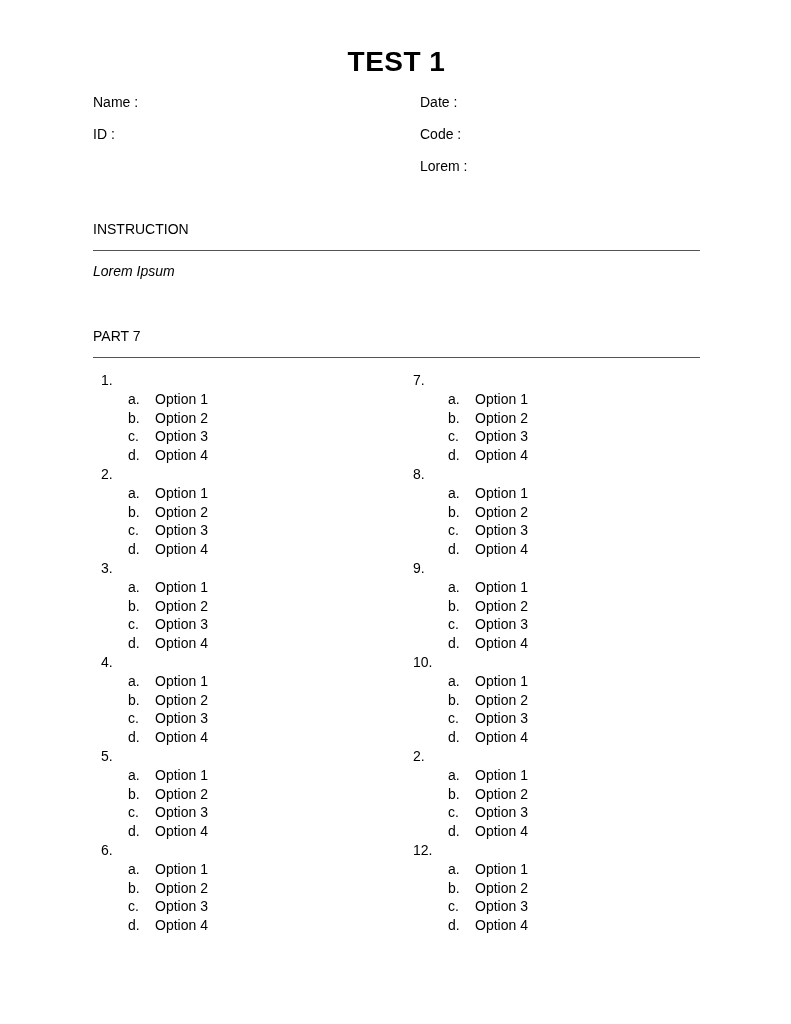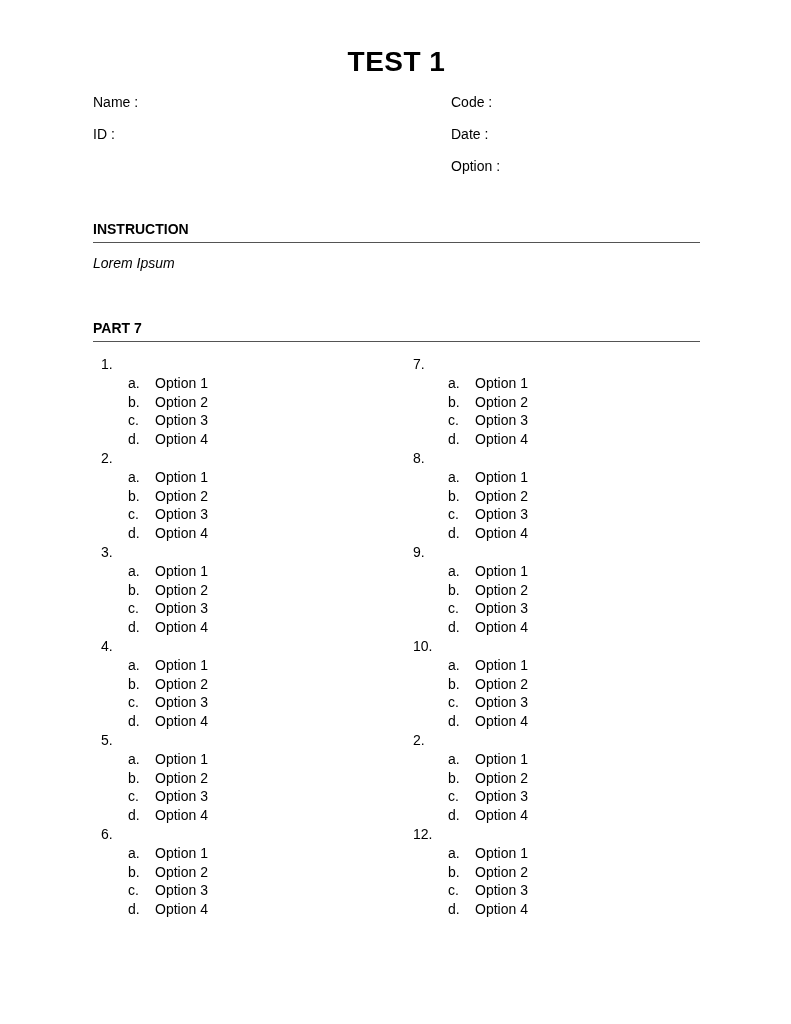--- a/index.html
+++ b/index.html
@@ -19,29 +19,29 @@
 
   .doc-title {
     padding-top: 46px;
     text-align: center;
     font-size: 28px;
     font-weight: 700;
     line-height: 32px;
     letter-spacing: 0.5px;
   }
 
-  .info-grid { display: flex; margin-top: 15px; gap: 31px; }
+  .info-grid { display: flex; margin-top: 15px; }
   .info-col-left { width: 327px; }
   .info-col-right { flex: 1; }
   .info-row { height: 18px; line-height: 18px; margin-bottom: 14px; }
 
   .section-heading {
-    font-weight: 700;
+    font-weight: 400;
     line-height: 18px;
-    padding-bottom: 4px;
+    padding-bottom: 12px;
     border-bottom: 1.4px solid #545454;
   }
   .instruction-heading { margin-top: 31px; }
   .instruction-body { margin-top: 11px; line-height: 18px; font-style: italic; }
   .part-heading { margin-top: 47px; }
 
   .questions { display: flex; margin-top: 13px; line-height: 18.8px; }
   .q-col-left { width: 320px; padding-left: 8px; }
   .q-col-right { flex: 1; }
   .q-opt { display: flex; }
@@ -56,23 +56,23 @@
   <div class="content">
 
     <div class="doc-title">TEST 1</div>
 
     <div class="info-grid">
       <div class="info-col-left">
         <div class="info-row">Name :</div>
         <div class="info-row">ID :</div>
       </div>
       <div class="info-col-right">
+        <div class="info-row">Date :</div>
         <div class="info-row">Code :</div>
-        <div class="info-row">Date :</div>
-        <div class="info-row">Option :</div>
+        <div class="info-row">Lorem :</div>
       </div>
     </div>
 
     <div class="section-heading instruction-heading">INSTRUCTION</div>
     <div class="instruction-body">Lorem Ipsum</div>
 
     <div class="section-heading part-heading">PART 7</div>
 
     <div class="questions">
       <div class="q-col-left" id="q-col-left">

